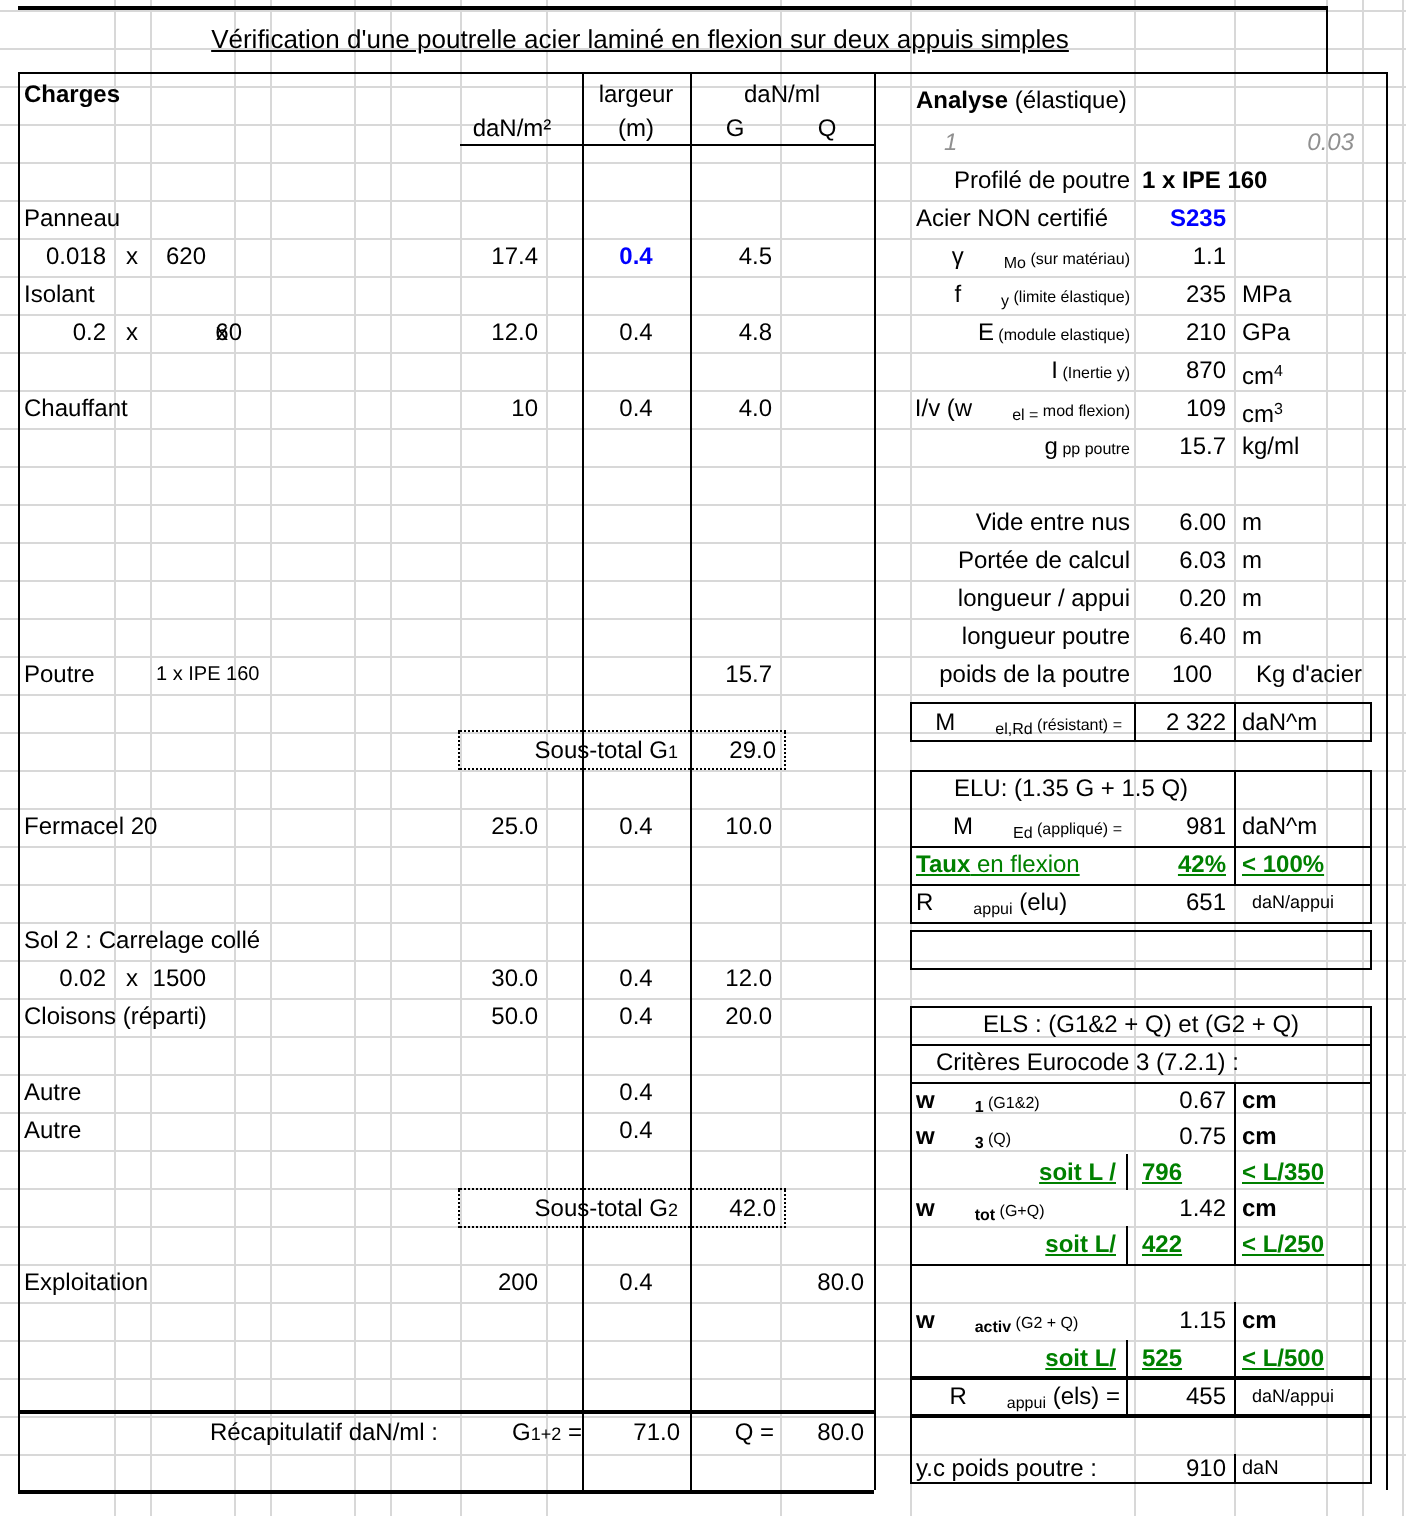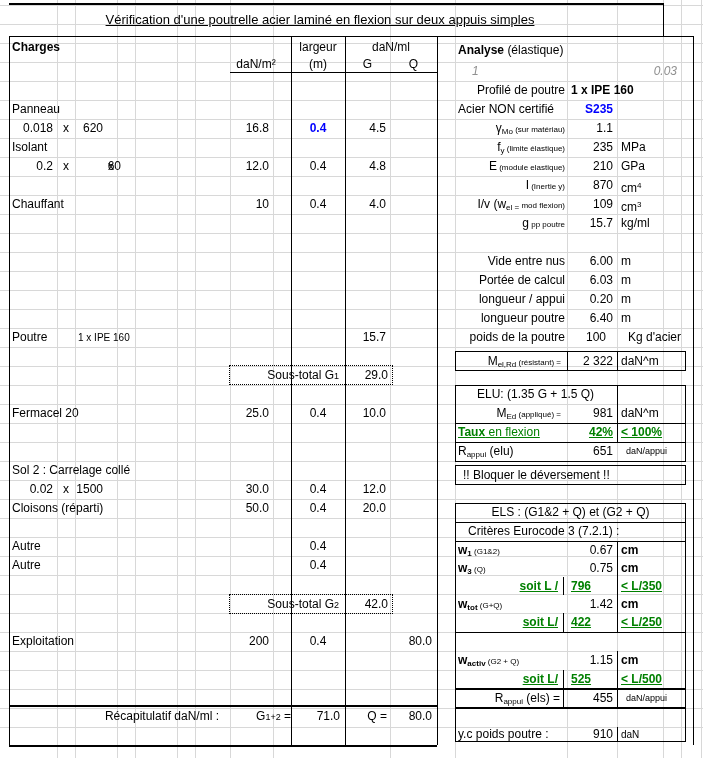--- a/index.html
+++ b/index.html
@@ -8,21 +8,21 @@
   .cell{position:absolute;height:19px;line-height:19px;white-space:nowrap;}
   .ra{text-align:right;}
   .ctr{text-align:center;}
   .b{font-weight:700;}
   .blue{color:#0000FF;font-weight:700;}
   .green{color:#008000;text-decoration:underline;}
   .grayi{color:#909090;font-style:italic;}
   .sm{font-size:8px;}
   .sm9{font-size:9px;}
   .sm10{font-size:10px;}
-  .sub{font-size:8px;vertical-align:-2px;}
+  .sub{font-size:8px;vertical-align:-2px;margin-left:20px;}
   .sup{font-size:8px;vertical-align:4px;}
   .hgrid{position:absolute;left:0;top:5px;width:703px;height:741px;
          background:repeating-linear-gradient(to bottom,#d8d8d8 0 1px,transparent 1px 19px);}
   .gl{position:absolute;width:1px;top:0;height:758px;background:#d8d8d8;}
   .hl{position:absolute;height:1px;background:#000;}
   .vl{position:absolute;width:1px;background:#000;}
   .box{position:absolute;border:1px solid #000;box-sizing:border-box;}
   .dot{position:absolute;border:1px dotted #000;box-sizing:border-box;}
   .t13{font-size:13px;}
 </style>
@@ -98,21 +98,21 @@
   <div class="cell ctr" style="left:345px;top:37px;width:92px;height:21px;line-height:21px">daN/ml</div>
   <div class="cell ctr" style="left:228px;top:57px;width:56px;height:15px;line-height:15px">daN/m²</div>
   <div class="cell ctr" style="left:291px;top:57px;width:54px;height:15px;line-height:15px">(m)</div>
   <div class="cell ctr" style="left:345px;top:57px;width:45px;height:15px;line-height:15px">G</div>
   <div class="cell ctr" style="left:390px;top:57px;width:47px;height:15px;line-height:15px">Q</div>
 
   <div class="cell" style="left:12px;top:100px">Panneau</div>
   <div class="cell ra" style="left:9px;top:119px;width:44px">0.018</div>
   <div class="cell ctr" style="left:57px;top:119px;width:18px">x</div>
   <div class="cell ra" style="left:75px;top:119px;width:28px">620</div>
-  <div class="cell ra" style="left:230px;top:119px;width:39px">16.8</div>
+  <div class="cell ra" style="left:230px;top:119px;width:39px">17.4</div>
   <div class="cell ctr blue" style="left:291px;top:119px;width:54px">0.4</div>
   <div class="cell ra" style="left:345px;top:119px;width:41px">4.5</div>
 
   <div class="cell" style="left:12px;top:138px">Isolant</div>
   <div class="cell ra" style="left:9px;top:157px;width:44px">0.2</div>
   <div class="cell ctr" style="left:57px;top:157px;width:18px">x</div>
   <div class="cell ra" style="left:93px;top:157px;width:28px">60</div>
   <div class="cell" style="left:108px;top:157px;width:18px">x</div>
   <div class="cell ra" style="left:230px;top:157px;width:39px">12.0</div>
   <div class="cell ctr" style="left:291px;top:157px;width:54px">0.4</div>
@@ -230,21 +230,20 @@
   <div class="cell" style="left:621px;top:404px">daN^m</div>
 
   <div class="cell green" style="left:458px;top:423px"><span class="b">Taux</span><span> en flexion</span></div>
   <div class="cell ra green b" style="left:567px;top:423px;width:46px">42%</div>
   <div class="cell green b" style="left:621px;top:423px">&lt; 100%</div>
 
   <div class="cell" style="left:458px;top:442px"><span>R</span><span class="sub">appui</span><span> (elu)</span></div>
   <div class="cell ra" style="left:567px;top:442px;width:46px">651</div>
   <div class="cell sm9" style="left:626px;top:442px">daN/appui</div>
 
-  <div class="cell" style="left:463px;top:465px;height:20px;line-height:20px">!! Bloquer le déversement !!</div>
 
   <div class="cell ctr" style="left:455px;top:503px;width:231px">ELS : (G1&amp;2 + Q) et (G2 + Q)</div>
   <div class="cell" style="left:468px;top:522px">Critères Eurocode 3 (7.2.1) :</div>
 
   <div class="cell" style="left:458px;top:541px;height:18px;line-height:18px"><span class="b">w</span><span class="sub b">1</span><span class="sm"> (G1&amp;2)</span></div>
   <div class="cell ra" style="left:567px;top:541px;width:46px;height:18px;line-height:18px">0.67</div>
   <div class="cell b" style="left:621px;top:541px;height:18px;line-height:18px">cm</div>
 
   <div class="cell" style="left:458px;top:559px;height:18px;line-height:18px"><span class="b">w</span><span class="sub b">3</span><span class="sm"> (Q)</span></div>
   <div class="cell ra" style="left:567px;top:559px;width:46px;height:18px;line-height:18px">0.75</div>

